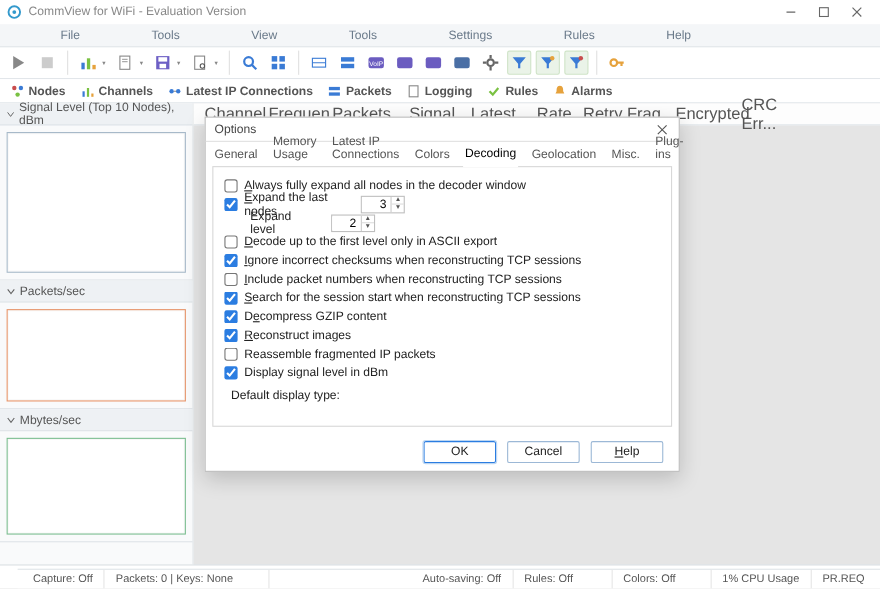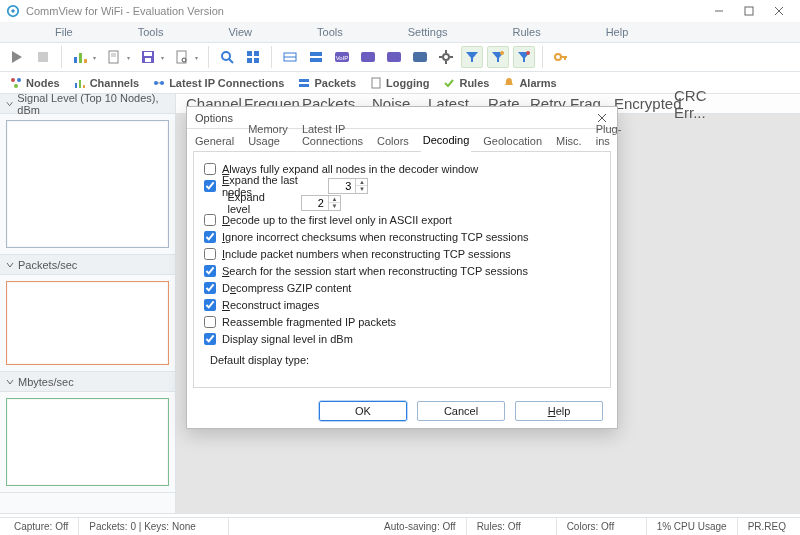--- a/index.html
+++ b/index.html
@@ -42,21 +42,21 @@
   .chartbox.green { height: 88px; border-color: #7bbd8f; }
 
   .content { flex: 1; display: flex; flex-direction: column; position: relative; }
   .colheaders { height: 20px; display: flex; align-items: center; padding: 0 4px; font-size: 15px; color: #555; border-bottom: 1px solid #dfe4e8; background: #fdfdfd; }
   .colheaders span { padding: 0 6px; }
 
   .underlay-rows { position: absolute; left: 0; top: 20px; padding: 6px 10px; color: #555; font-size: 11px; }
   .underlay-rows div { height: 18px; display: flex; align-items: center; }
 
   
-  .statusbar { position: absolute; bottom: 0; left: 0; right: 0; height: 18px; background: #fff; border-top: 1px solid #dfe4e8; display: flex; align-items: center; padding: 0 4px; font-size: 10px; color: #555; }
+  .statusbar { position: absolute; bottom: 0; left: 16px; right: 0; height: 18px; background: #fff; border-top: 1px solid #dfe4e8; display: flex; align-items: center; padding: 0 4px; font-size: 10px; color: #555; }
   .statusbar .seg { padding: 0 10px; border-right: 1px solid #e5e5e5; height: 100%; display: flex; align-items: center; }
   .statusbar .seg:last-child { border-right: none; }
   .statusbar .spacer { flex: 1; }
 
   
   .dialog { position: absolute; left: 186px; top: 106px; width: 432px; height: 323px; background: #fff; border: 1px solid #bbb; box-shadow: 0 6px 18px rgba(0,0,0,0.18); display: flex; flex-direction: column; font-size: 11px; }
   .dlg-title { height: 22px; border-bottom: 1px solid #e0e0e0; display: flex; align-items: center; padding: 0 8px; color: #444; }
   .dlg-title .x { margin-left: auto; width: 14px; height: 14px; display: flex; align-items: center; justify-content: center; color: #555; }
   .dlg-tabs { height: 22px; display: flex; align-items: flex-end; padding: 0 6px; gap: 10px; color: #555; }
   .dlg-tabs span { padding: 3px 2px 4px; cursor: default; }
@@ -65,21 +65,21 @@
   .row { display: flex; align-items: center; height: 17px; gap: 6px; }
   .row input[type=checkbox] { width: 12px; height: 12px; accent-color: #2b7de1; }
   .row label { color: #222; }
   .row .u { text-decoration: underline; }
   .numbox { display: inline-flex; align-items: center; border: 1px solid #bfbfbf; height: 16px; }
   .numbox input { width: 26px; border: none; font-size: 11px; text-align: right; padding-right: 4px; outline: none; }
   .numbox .spinners { width: 12px; height: 14px; border-left: 1px solid #ccc; display: flex; flex-direction: column; }
   .numbox .spinners div { flex:1; display:flex; align-items:center; justify-content:center; font-size:6px; color:#555; border-bottom:1px solid #ddd;}
   .numbox .spinners div:last-child { border-bottom:none;}
   .dlg-buttons { height: 34px; display: flex; align-items: center; justify-content: flex-end; gap: 10px; padding: 0 14px; }
-  .dlg-buttons button { width: 88px; height: 20px; background: #fff; border: 1px solid #9cb8d6; border-radius: 2px; font-size: 11px; color: #222; cursor: pointer; }
+  .dlg-buttons button { width: 66px; height: 20px; background: #fff; border: 1px solid #9cb8d6; border-radius: 2px; font-size: 11px; color: #222; cursor: pointer; }
   .dlg-buttons button.primary { border-color: #2b7de1; outline: 1px solid #bcd6f2; }
   .hlp-u { text-decoration: underline; }
 </style>
 </head>
 <body>
 
 <div class="titlebar">
   <svg class="app-icon" viewBox="0 0 16 16">
       <circle cx="8" cy="8" r="6" fill="none" stroke="#3399cc" stroke-width="2"></circle>
       <circle cx="8" cy="8" r="2" fill="#3399cc"></circle>
@@ -331,21 +331,21 @@
       <div class="panel-body">
           <div class="chartbox green"></div>
         </div>
     </div>
   </div>
   <div class="content">
     <div class="colheaders">
       <span style="width:58px">Channel</span>
       <span style="width:58px">Frequen...</span>
       <span style="width:70px">Packets</span>
-      <span style="width:56px">Noise</span>
+      <span style="width:56px">Signal</span>
       <span style="width:60px">Latest</span>
       <span style="width:42px">Rate</span>
       <span style="width:40px">Retry</span>
       <span style="width:44px">Frag...</span>
       <span style="width:60px">Encrypted</span>
       <span style="width:58px">CRC Err...</span>
     </div>
     <div class="underlay-rows" style="top:278px">
       <div>Pa</div>
       <div>Pa</div>

